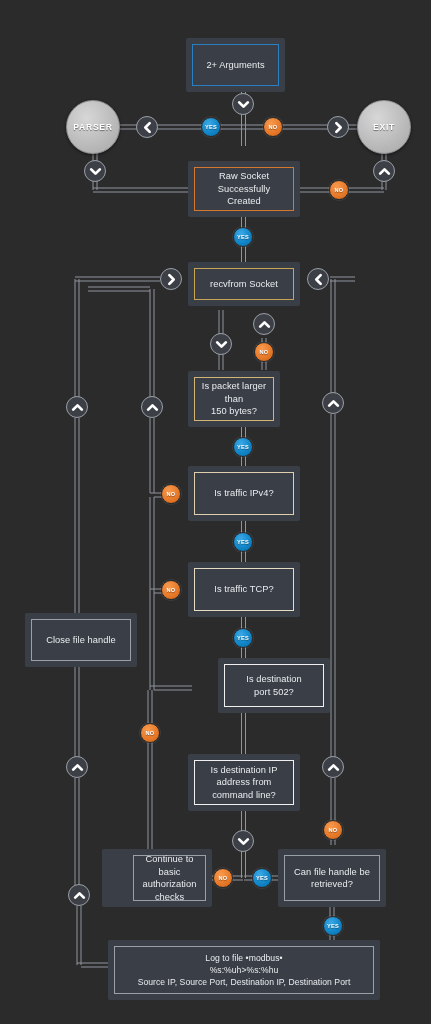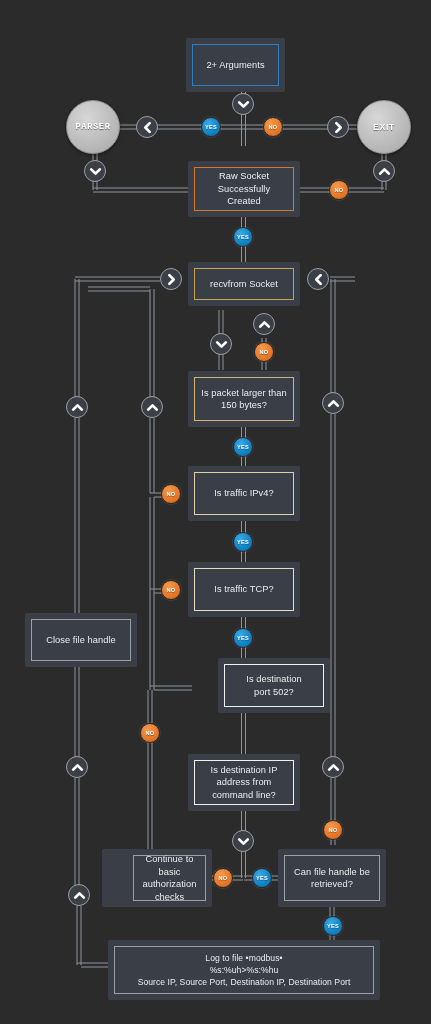--- a/index.html
+++ b/index.html
@@ -224,21 +224,21 @@
       <path d="M334 906 L334 940"></path>
     </g>
   </svg>
 
   <div class="node bd-blue" style="left:186px; top:25px; width:99px; height:54px;margin-top:13px;">
     <div class="inner">
       <div class="label">2+ Arguments</div>
     </div>
   </div>
 
-  <div class="terminal" style="left:66px; top:100px; width:54px; height:54px;font-family:Liberation Mono, monospace;">
+  <div class="terminal" style="left:66px; top:100px; width:54px; height:54px;">
     <div class="tlabel">PARSER</div>
   </div>
 
   <div class="terminal" style="left:357px; top:100px; width:54px; height:54px;">
     <div class="tlabel">EXIT</div>
   </div>
 
   <div class="node bd-orange" style="left:188px; top:161px; width:112px; height:56px;">
     <div class="inner">
       <div class="label">Raw Socket
@@ -246,21 +246,21 @@
 Created</div>
     </div>
   </div>
 
   <div class="node bd-gold" style="left:188px; top:262px; width:112px; height:44px;">
     <div class="inner">
       <div class="label">recvfrom Socket</div>
     </div>
   </div>
 
-  <div class="node bd-gold2" style="left:188px; top:371px; width:112px; height:56px;">
+  <div class="node bd-gold2" style="left:188px; top:371px; width:92px; height:56px;">
     <div class="inner">
       <div class="label">Is packet larger than
 150 bytes?</div>
     </div>
   </div>
 
   <div class="node bd-cream" style="left:188px; top:466px; width:112px; height:55px;">
     <div class="inner">
       <div class="label">Is traffic IPv4?</div>
     </div>

